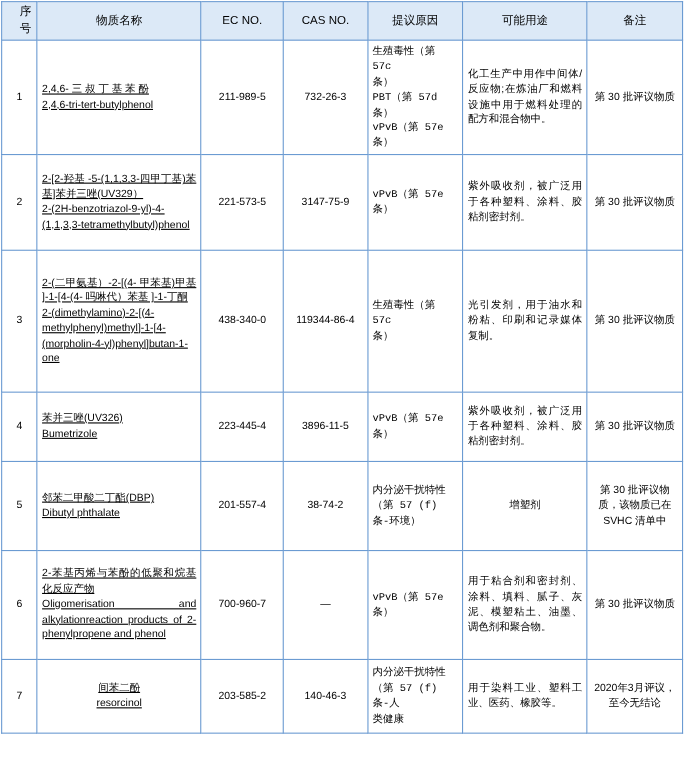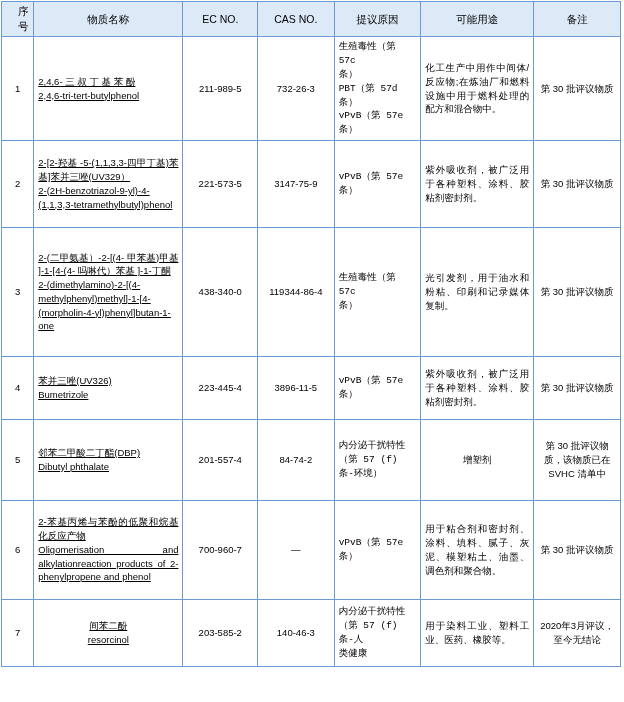--- a/index.html
+++ b/index.html
@@ -177,21 +177,21 @@
       <td class="c-note">第 30 批评议物质</td>
     </tr>
 
     <tr class="row-5">
       <td class="c-no">5</td>
       <td class="c-name">
         <span class="line">邻苯二甲酸二丁酯(DBP)</span>
         <span class="line">Dibutyl phthalate</span>
       </td>
       <td class="c-ec">201-557-4</td>
-      <td class="c-cas">84-74-2</td>
+      <td class="c-cas">38-74-2</td>
       <td class="c-reason">
         <span class="line">内分泌干扰特性</span>
         <span class="line">（第 57 (f) 条-环境）</span>
       </td>
       <td class="c-use center">增塑剂</td>
       <td class="c-note">第 30 批评议物质，该物质已在SVHC 清单中</td>
     </tr>
 
     <tr class="row-6">
       <td class="c-no">6</td>

